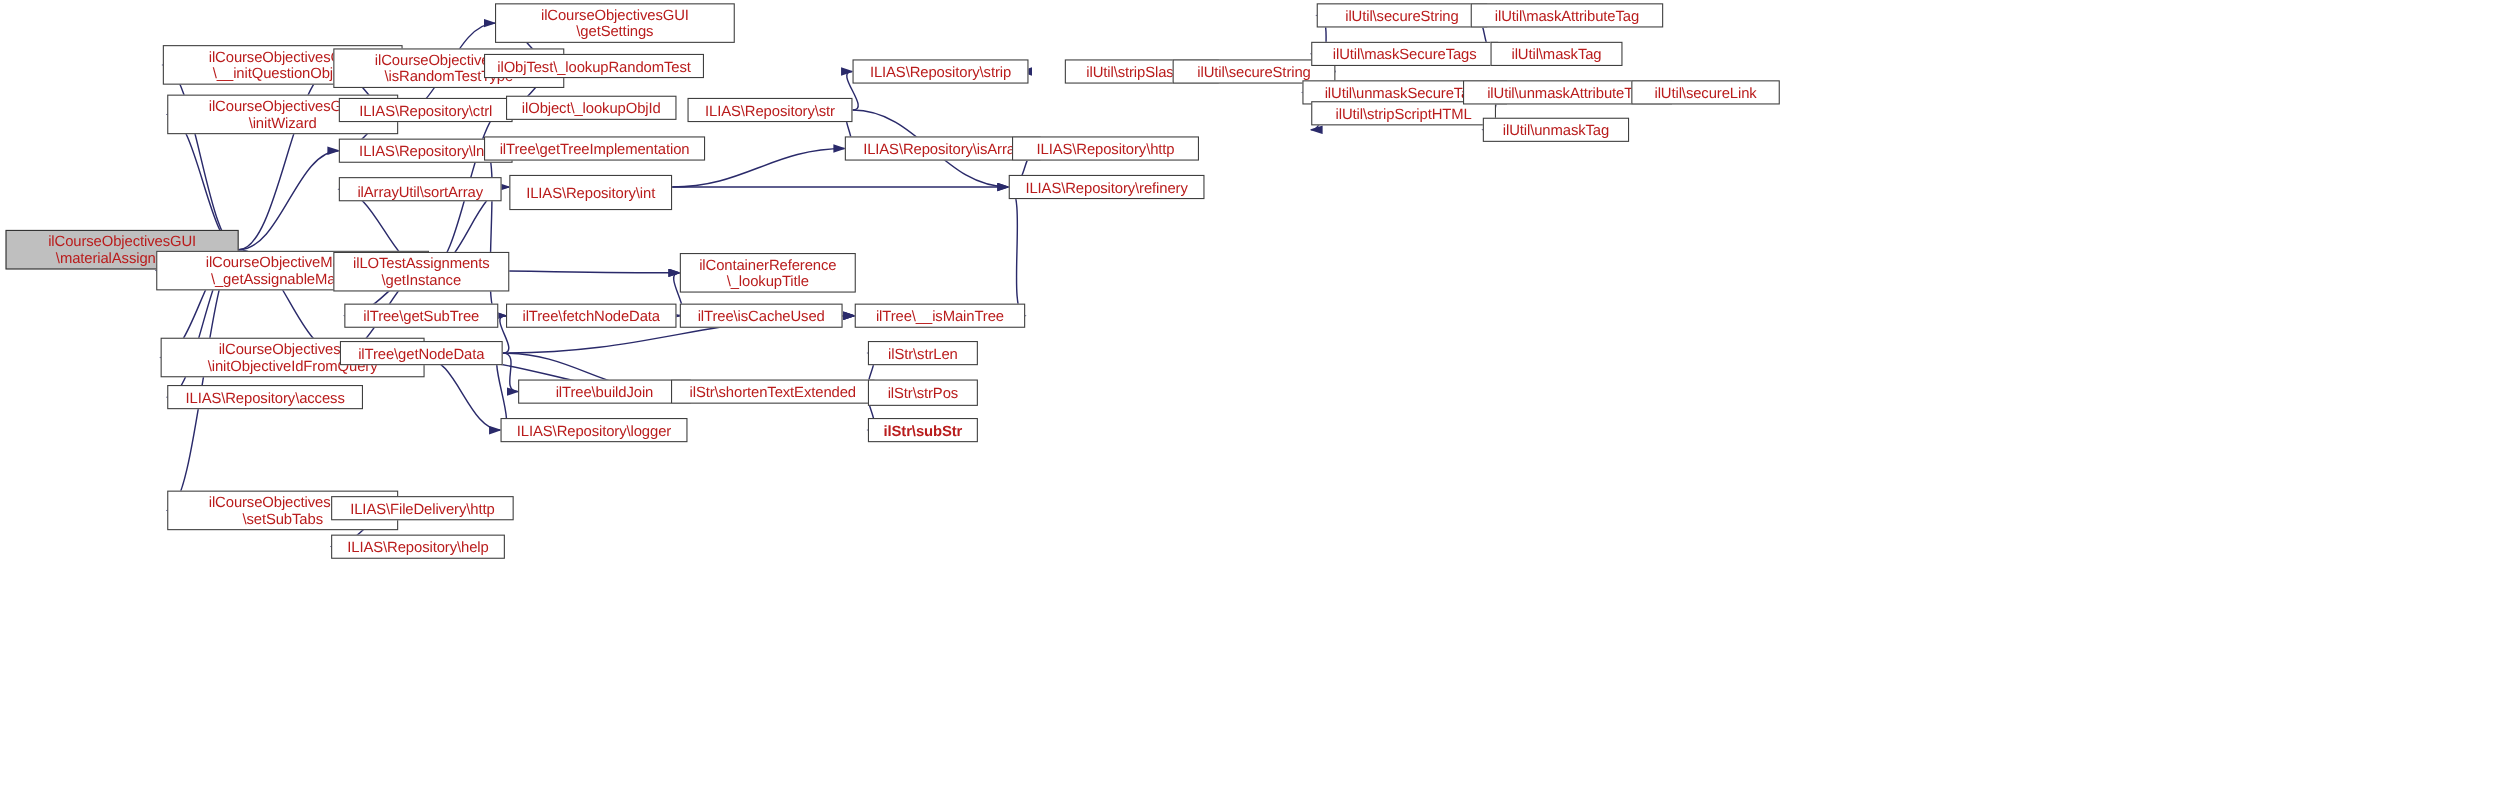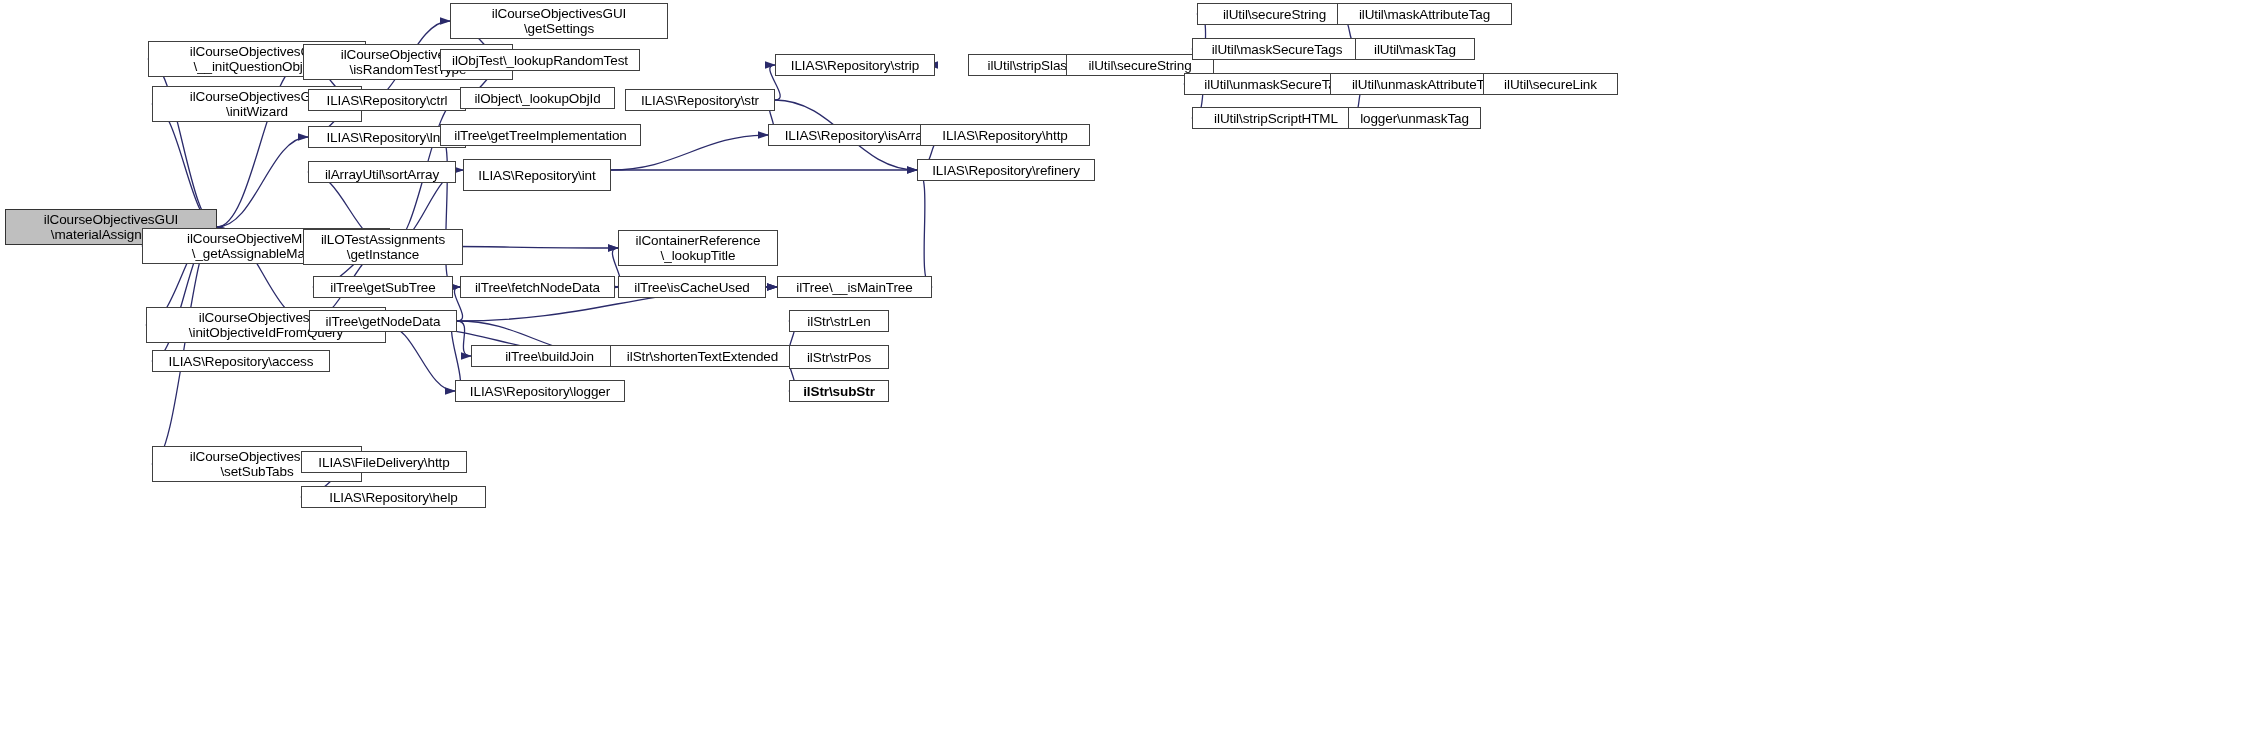--- a/index.html
+++ b/index.html
@@ -15,21 +15,21 @@
     position:absolute;
     left:0;top:0;
     width:2267px;height:737px;
     pointer-events:none;
   }
   .node{
     position:absolute;
     box-sizing:border-box;
     border:1px solid #404040;
     background:#ffffff;
-    color:#000000;
+    color:#b91c1c;
     display:flex;
     align-items:center;
     justify-content:center;
     text-align:center;
     font-size:13.5px;
     line-height:15px;
     white-space:pre;
     letter-spacing:-0.1px;
     z-index:2;
   }
@@ -129,21 +129,21 @@
     <div class="node" style="left: 303px; top: 44px; width: 210px; height: 36px;"><span class="lbl">ilCourseObjectivesGUI
 \isRandomTestType</span></div>
     <div class="node" style="left: 308px; top: 89px; width: 158px; height: 22px;"><span class="lbl">ILIAS\Repository\ctrl</span></div>
     <div class="node" style="left: 308px; top: 126px; width: 158px; height: 22px;"><span class="lbl">ILIAS\Repository\lng</span></div>
     <div class="node" style="left: 308px; top: 161px; width: 148px; height: 22px; align-items: flex-end;"><span class="lbl">ilArrayUtil\sortArray</span></div>
     <div class="node" style="left: 303px; top: 229px; width: 160px; height: 36px;"><span class="lbl">ilLOTestAssignments
 \getInstance</span></div>
     <div class="node" style="left: 313px; top: 276px; width: 140px; height: 22px;"><span class="lbl">ilTree\getSubTree</span></div>
     <div class="node" style="left: 309px; top: 310px; width: 148px; height: 22px;"><span class="lbl">ilTree\getNodeData</span></div>
     <div class="node" style="left: 301px; top: 451px; width: 166px; height: 22px;"><span class="lbl">ILIAS\FileDelivery\http</span></div>
-    <div class="node" style="left: 301px; top: 486px; width: 185px; height: 22px;"><span class="lbl">ILIAS\Repository\help</span></div>
+    <div class="node" style="left: 301px; top: 486px; width: 158px; height: 22px;"><span class="lbl">ILIAS\Repository\help</span></div>
     <div class="node" style="left: 450px; top: 3px; width: 218px; height: 36px;"><span class="lbl">ilCourseObjectivesGUI
 \getSettings</span></div>
     <div class="node" style="left: 440px; top: 49px; width: 200px; height: 22px;"><span class="lbl">ilObjTest\_lookupRandomTest</span></div>
     <div class="node" style="left: 460px; top: 87px; width: 155px; height: 22px;"><span class="lbl">ilObject\_lookupObjId</span></div>
     <div class="node" style="left: 440px; top: 124px; width: 201px; height: 22px;"><span class="lbl">ilTree\getTreeImplementation</span></div>
     <div class="node" style="left: 463px; top: 159px; width: 148px; height: 32px;"><span class="lbl">ILIAS\Repository\int</span></div>
     <div class="node" style="left: 460px; top: 276px; width: 155px; height: 22px;"><span class="lbl">ilTree\fetchNodeData</span></div>
     <div class="node" style="left: 471px; top: 345px; width: 157px; height: 22px;"><span class="lbl">ilTree\buildJoin</span></div>
     <div class="node" style="left: 455px; top: 380px; width: 170px; height: 22px;"><span class="lbl">ILIAS\Repository\logger</span></div>
     <div class="node" style="left: 625px; top: 89px; width: 150px; height: 22px;"><span class="lbl">ILIAS\Repository\str</span></div>
@@ -157,19 +157,19 @@
     <div class="node" style="left: 777px; top: 276px; width: 155px; height: 22px;"><span class="lbl">ilTree\__isMainTree</span></div>
     <div class="node" style="left: 789px; top: 310px; width: 100px; height: 22px;"><span class="lbl">ilStr\strLen</span></div>
     <div class="node" style="left: 789px; top: 345px; width: 100px; height: 24px;"><span class="lbl">ilStr\strPos</span></div>
     <div class="node" style="left: 789px; top: 380px; width: 100px; height: 22px; font-weight: bold;"><span class="lbl">ilStr\subStr</span></div>
     <div class="node" style="left: 968px; top: 54px; width: 140px; height: 22px;"><span class="lbl">ilUtil\stripSlashes</span></div>
     <div class="node" style="left: 920px; top: 124px; width: 170px; height: 22px;"><span class="lbl">ILIAS\Repository\http</span></div>
     <div class="node" style="left: 1066px; top: 54px; width: 148px; height: 22px;"><span class="lbl">ilUtil\secureString</span></div>
     <div class="node" style="left: 1197px; top: 3px; width: 155px; height: 22px;"><span class="lbl">ilUtil\secureString</span></div>
     <div class="node" style="left: 1192px; top: 38px; width: 170px; height: 22px;"><span class="lbl">ilUtil\maskSecureTags</span></div>
     <div class="node" style="left: 1184px; top: 73px; width: 186px; height: 22px;"><span class="lbl">ilUtil\unmaskSecureTags</span></div>
-    <div class="node" style="left: 1192px; top: 107px; width: 168px; height: 22px;"><span class="lbl">ilUtil\stripScriptHTML</span></div>
+    <div class="node" style="left: 1192px; top: 92px; width: 168px; height: 22px;"><span class="lbl">ilUtil\stripScriptHTML</span></div>
     <div class="node" style="left: 1337px; top: 3px; width: 175px; height: 22px;"><span class="lbl">ilUtil\maskAttributeTag</span></div>
     <div class="node" style="left: 1355px; top: 38px; width: 120px; height: 22px;"><span class="lbl">ilUtil\maskTag</span></div>
     <div class="node" style="left: 1330px; top: 73px; width: 190px; height: 22px;"><span class="lbl">ilUtil\unmaskAttributeTag</span></div>
-    <div class="node" style="left: 1348px; top: 107px; width: 133px; height: 22px;"><span class="lbl">logger\unmaskTag</span></div>
+    <div class="node" style="left: 1348px; top: 107px; width: 133px; height: 22px;"><span class="lbl">ilUtil\unmaskTag</span></div>
     <div class="node" style="left: 1483px; top: 73px; width: 135px; height: 22px;"><span class="lbl">ilUtil\secureLink</span></div>
   </div>
 
 </body></html>

